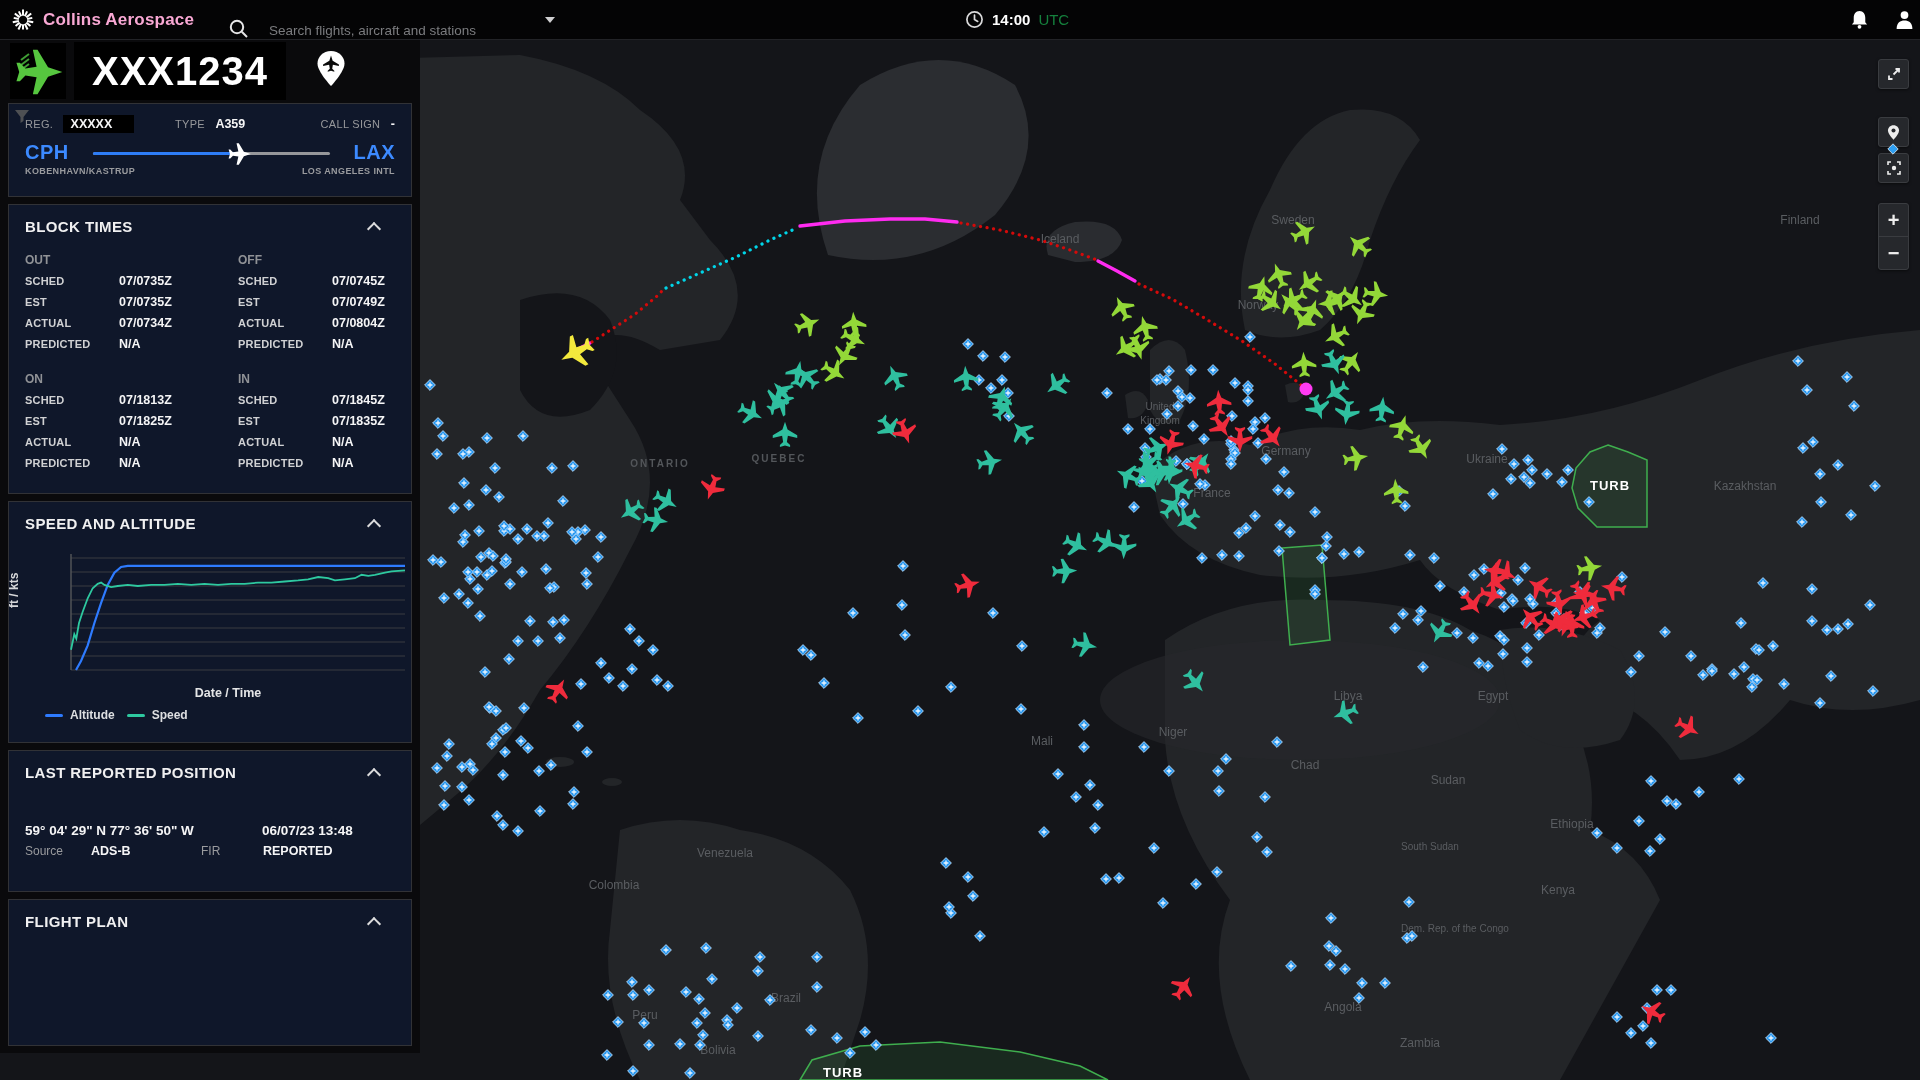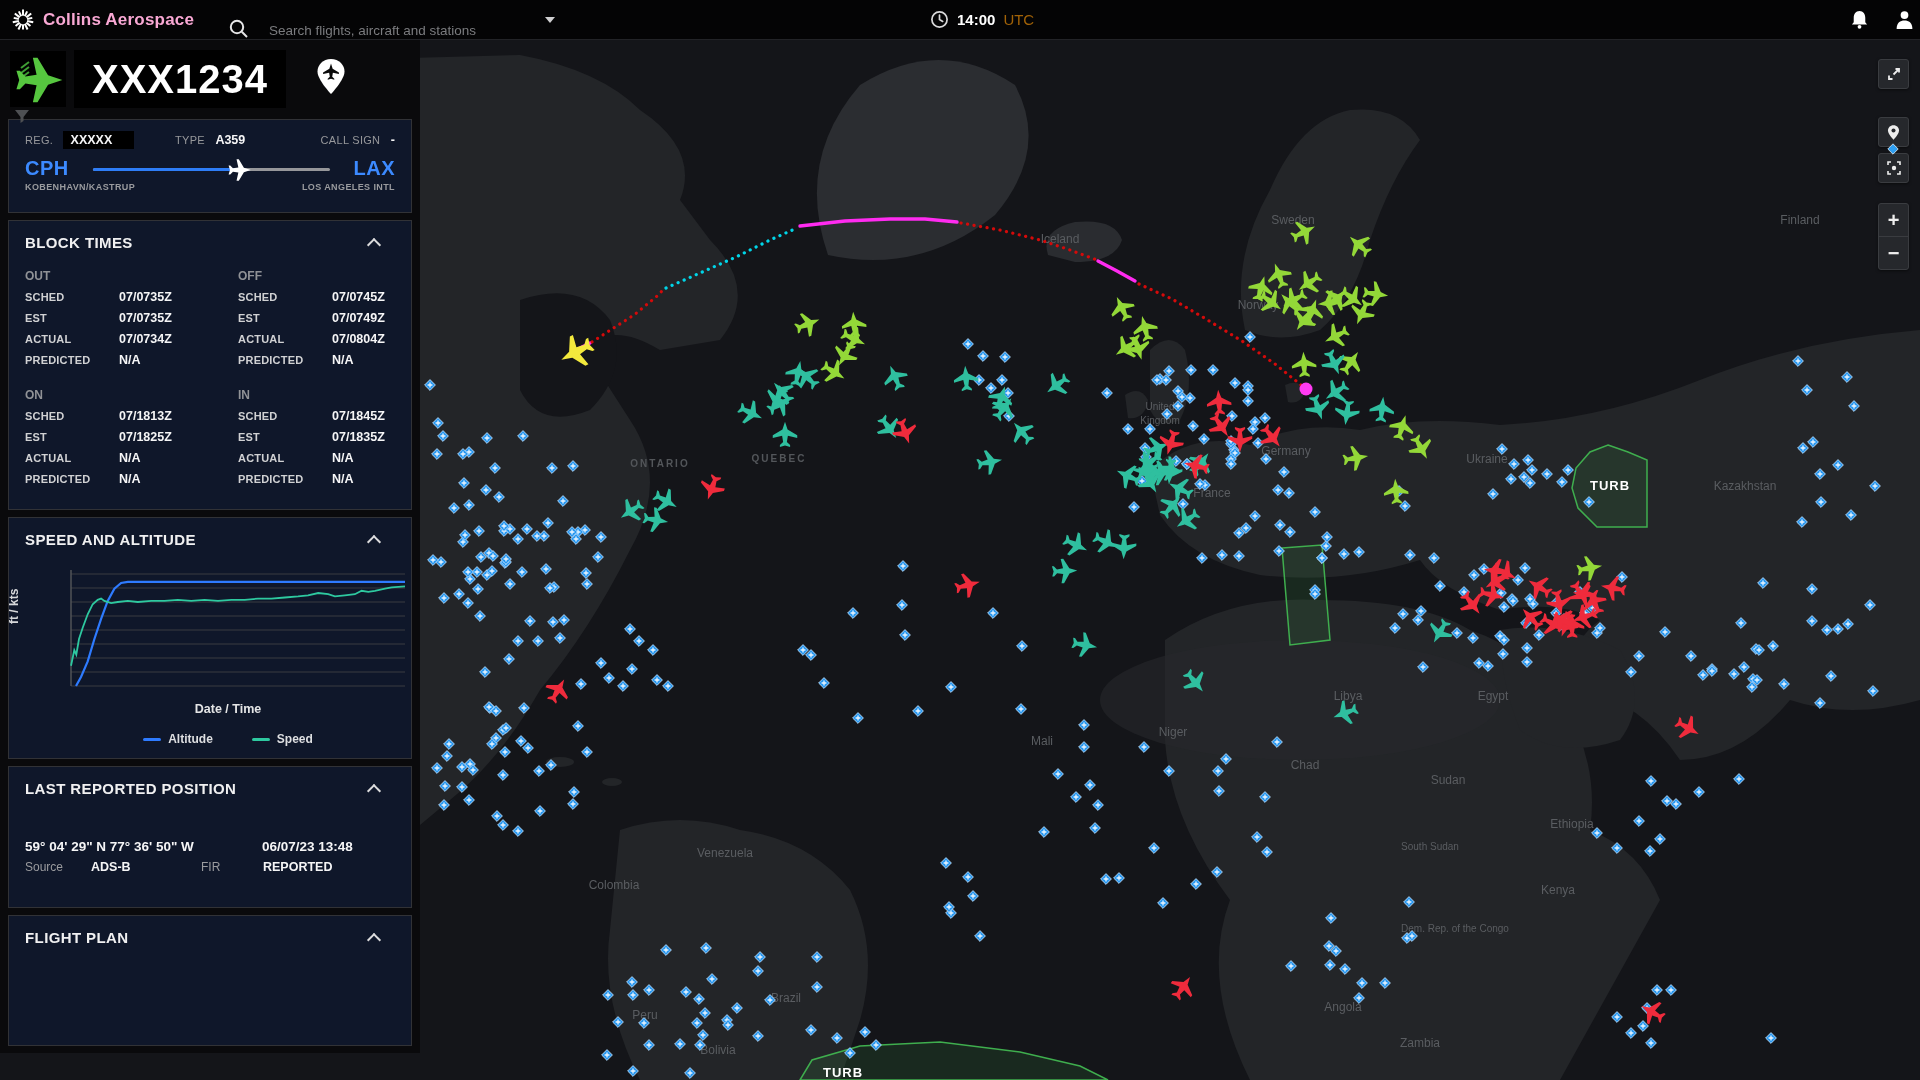--- a/index.html
+++ b/index.html
@@ -19,29 +19,29 @@
   .topbar{position:absolute;left:0;top:0;width:1920px;height:39px;background:#040405;z-index:50;
           border-bottom:1px solid #222327;display:flex;align-items:center;}
   .brand{display:flex;align-items:center;gap:9px;margin-left:12px;}
   .brand-text{color:#f9a8d4;font-size:17px;font-weight:bold;letter-spacing:.2px;white-space:nowrap;}
   .search-wrap{position:absolute;left:228px;top:0;height:39px;display:flex;align-items:flex-end;gap:18px;}
   .search-input{background:transparent;border:none;outline:none;color:#d8d8d9;font-size:13.5px;width:290px;
                 font-family:"Liberation Sans",sans-serif;}
   .search-input::placeholder{color:#7b7c7f;}
   .caret{position:absolute;left:545px;top:17px;width:0;height:0;border-left:5px solid transparent;
          border-right:5px solid transparent;border-top:6px solid #cfcfd1;}
-  .clock-wrap{position:absolute;left:930px;top:0;height:39px;display:flex;align-items:center;gap:8px;}
+  .clock-wrap{position:absolute;left:965px;top:0;height:39px;display:flex;align-items:center;gap:8px;}
   .time-val{color:#ffffff;font-size:15px;font-weight:bold;}
-  .time-zone{color:#a16207;font-size:15px;}
+  .time-zone{color:#15803d;font-size:15px;}
   .tb-icon{position:absolute;top:9px;cursor:pointer;}
 
   
   .sidebar{position:absolute;left:0;top:39px;width:420px;height:1014px;background:#0a0a0c;z-index:10;
            display:flex;flex-direction:column;}
-  .flight-header{position:relative;height:80px;display:flex;align-items:center;padding:0 10px;flex:none;}
+  .flight-header{position:relative;height:64px;display:flex;align-items:center;padding:0 10px;flex:none;}
   .badge{width:56px;height:56px;background:#000;display:flex;align-items:center;justify-content:center;}
   .flight-title{background:#000;height:58px;display:flex;align-items:center;padding:0 18px;margin-left:8px;
                 color:#fff;font-size:40px;font-weight:bold;letter-spacing:1px;}
   .pin-wrap{margin-left:30px;cursor:pointer;}
   .funnel{position:absolute;left:14px;top:70px;}
 
   .panel{background:#0f172a;border:1px solid #313236;margin:0 8px 7px 8px;flex:none;}
   .panel-header{display:flex;align-items:center;justify-content:space-between;padding:13px 32px 8px 16px;}
   .panel-title{color:#f0f0f1;font-size:15px;font-weight:bold;letter-spacing:.4px;}
   .chev{display:inline-block;width:8px;height:8px;border-left:2px solid #dcdcdd;border-top:2px solid #dcdcdd;
@@ -70,21 +70,21 @@
   .bt-row{display:flex;line-height:21px;}
   .bt-label{width:94px;color:#d0d1d3;font-size:11px;font-weight:bold;letter-spacing:.2px;}
   .bt-value{color:#f5f5f6;font-size:12.5px;font-weight:bold;}
 
   
   .speed-panel{height:242px;box-sizing:border-box;}
   .chart-zone{position:relative;padding-left:36px;margin-top:10px;}
   .y-label{position:absolute;left:-2px;top:58px;transform:rotate(-90deg);transform-origin:left top;
            color:#d7d8da;font-size:12px;font-weight:bold;}
   .x-label{text-align:center;color:#e4e5e6;font-size:12.5px;font-weight:bold;margin-top:4px;}
-  .legend{display:flex;justify-content:center;gap:39px;margin-top:16px;}
+  .legend{display:flex;justify-content:flex-start;gap:12px;margin-top:8px;}
   .legend-item{display:flex;align-items:center;gap:7px;color:#dedfe1;font-size:12px;font-weight:bold;}
   .legend-swatch{display:inline-block;width:18px;height:3px;border-radius:2px;}
 
   
   .lastpos-panel{height:142px;box-sizing:border-box;}
   .lp-row1{display:grid;grid-template-columns:237px auto;padding:0 16px;margin-top:34px;}
   .lp-coords,.lp-dt{color:#f5f5f6;font-size:13.5px;font-weight:bold;}
   .lp-row2{display:grid;grid-template-columns:66px 110px 62px auto;padding:0 16px;margin-top:6px;align-items:center;}
   .lp-lab{color:#9a9b9e;font-size:12px;}
   .lp-val{color:#f5f5f6;font-size:12.5px;font-weight:bold;}

